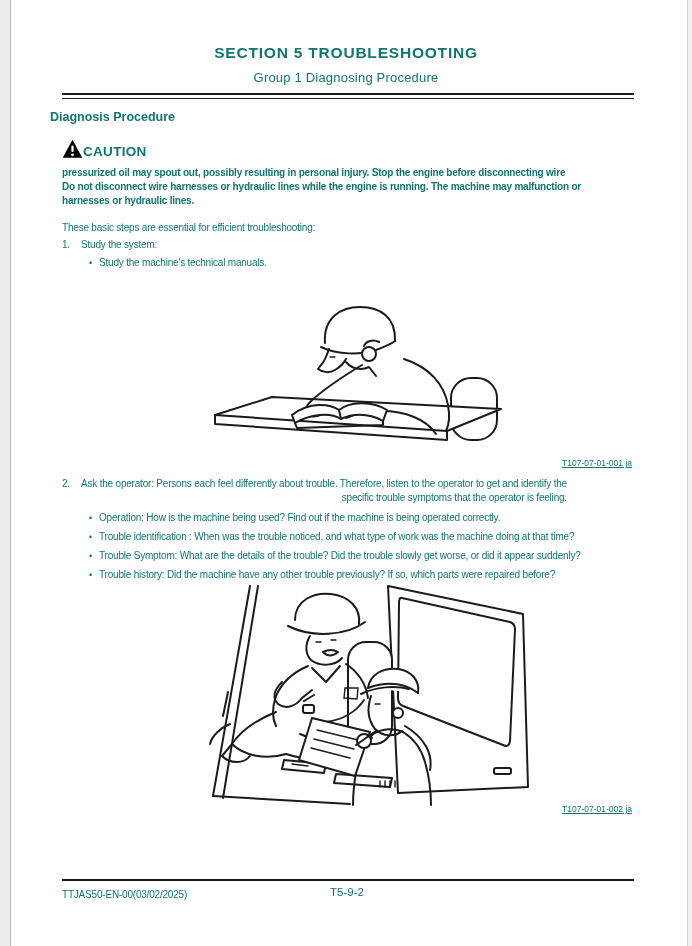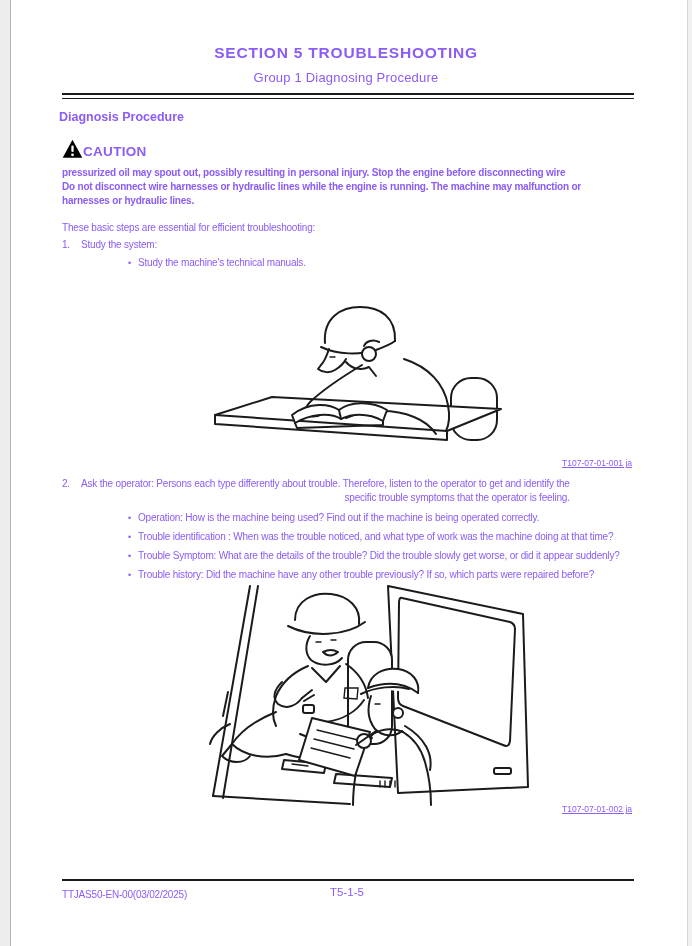--- a/index.html
+++ b/index.html
@@ -1,34 +1,34 @@
 <!DOCTYPE html>
 <html><head>
 <meta charset="utf-8">
 <style>
   html,body{margin:0;padding:0;background:#ffffff;}
   .canvas{position:relative;width:692px;height:946px;background:#ffffff;overflow:hidden;
-          font-family:"Liberation Sans",sans-serif;color:#8b5cf6;}
+          font-family:"Liberation Sans",sans-serif;color:#0f766e;}
   .abs{position:absolute;}
   .gutter-left{left:0;top:0;width:10px;height:946px;background:#ededed;border-right:1px solid #b5b5b5;}
   .gutter-right{right:0;top:0;width:4px;height:946px;background:#f1f1f1;border-left:1px solid #d6d6d6;}
   .hdr-title{left:0;top:44px;width:692px;text-align:center;font-size:15.5px;font-weight:bold;letter-spacing:.8px;}
   .hdr-sub{left:0;top:70px;width:692px;text-align:center;font-size:13px;letter-spacing:.2px;}
   .double-rule{left:62px;top:93px;width:572px;height:3px;border-top:2px solid #1a1a1a;border-bottom:1px solid #1a1a1a;}
-  .h2{left:59px;top:110px;font-size:12.5px;font-weight:bold;}
+  .h2{left:50px;top:110px;font-size:12.5px;font-weight:bold;}
   .caution-row{left:62px;top:139px;display:flex;align-items:center;}
   .caution-label{font-size:13.5px;font-weight:bold;letter-spacing:.3px;}
   .body{font-size:10px;line-height:14px;letter-spacing:-.2px;}
   .bold{font-weight:bold;}
   .caution-text{left:62px;top:166px;width:576px;}
   .intro{left:62px;top:221px;}
   .step{left:62px;}
   .step .num{display:inline-block;width:19px;}
   .step .cont{margin-left:19px;text-align:right;}
-  .bullet{left:89px;margin-left:39px;}
+  .bullet{left:89px;}
   .bullet .bmark{display:inline-block;width:10px;font-size:9px;}
   .bullet .cont{margin-left:10px;}
   .figure{background:#fff;}
   .figcap{width:200px;text-align:right;font-size:8.5px;letter-spacing:0;text-decoration:underline;}
   .footer-rule{left:62px;top:879px;width:572px;height:1.5px;background:#1a1a1a;}
   .footer-doc{left:62px;top:889px;font-size:10px;letter-spacing:-.2px;}
   .footer-page{left:330px;top:886px;font-size:11.5px;}
   svg .ln{fill:none;stroke:#1b1b1b;stroke-width:2;stroke-linecap:round;stroke-linejoin:round;}
   svg .fw{fill:#ffffff;stroke:#1b1b1b;stroke-width:2;stroke-linecap:round;stroke-linejoin:round;}
   svg .thin{fill:none;stroke:#1b1b1b;stroke-width:1.4;stroke-linecap:round;}
@@ -91,21 +91,21 @@
       <path d="M121,47 C119,53 117,59 113,63 L110,67 C115,71 122,71 127,68 C132,65 136,61 138,57" class="ln"></path>
       <path d="M122,55 L127,55" class="thin"></path>
       <circle cx="161" cy="52" r="7" class="fw"></circle>
       <path d="M156,44 C158,39 165,37 171,40" class="ln"></path>
       <path d="M138,60 C144,67 153,69 161,65 L168,74" class="ln"></path>
     </svg>
   </div>
   <div class="abs figcap" style="left:432px;top:458px">T107-07-01-001 ja</div>
 
   <div class="abs step body" style="top:477px">
-    <div><span class="num">2.</span><span>Ask the operator: Persons each type differently about trouble. Therefore, listen to the operator to get and identify the</span></div>
+    <div><span class="num">2.</span><span>Ask the operator: Persons each feel differently about trouble. Therefore, listen to the operator to get and identify the</span></div>
     <div class="cont">specific trouble symptoms that the operator is feeling.</div>
   </div>
   <div class="abs bullet body" style="top:511px">
     <span class="bmark">•</span><span>Operation: How is the machine being used? Find out if the machine is being operated correctly.</span>
   </div>
   <div class="abs bullet body" style="top:530px">
     <span class="bmark">•</span><span>Trouble identification : When was the trouble noticed, and what type of work was the machine doing at that time?</span>
   </div>
   <div class="abs bullet body" style="top:549px">
     <span class="bmark">•</span><span>Trouble Symptom: What are the details of the trouble? Did the trouble slowly get worse, or did it appear suddenly?</span>
@@ -160,15 +160,15 @@
       <path d="M168,104 C185,98 203,98 218,109" class="ln"></path>
       <path d="M161,110 C175,103 195,101 209,105" class="ln"></path>
       <circle cx="198" cy="129" r="5" class="fw"></circle>
       <path d="M175,120 L180,120" class="thin"></path>
     </svg>
   </div>
   <div class="abs figcap" style="left:432px;top:804px">T107-07-01-002 ja</div>
 
   <div class="abs footer-rule"></div>
   <div class="abs footer-doc">TTJAS50-EN-00(03/02/2025)</div>
-  <div class="abs footer-page">T5-1-5</div>
+  <div class="abs footer-page">T5-9-2</div>
 
 </div>
 
 </body></html>

